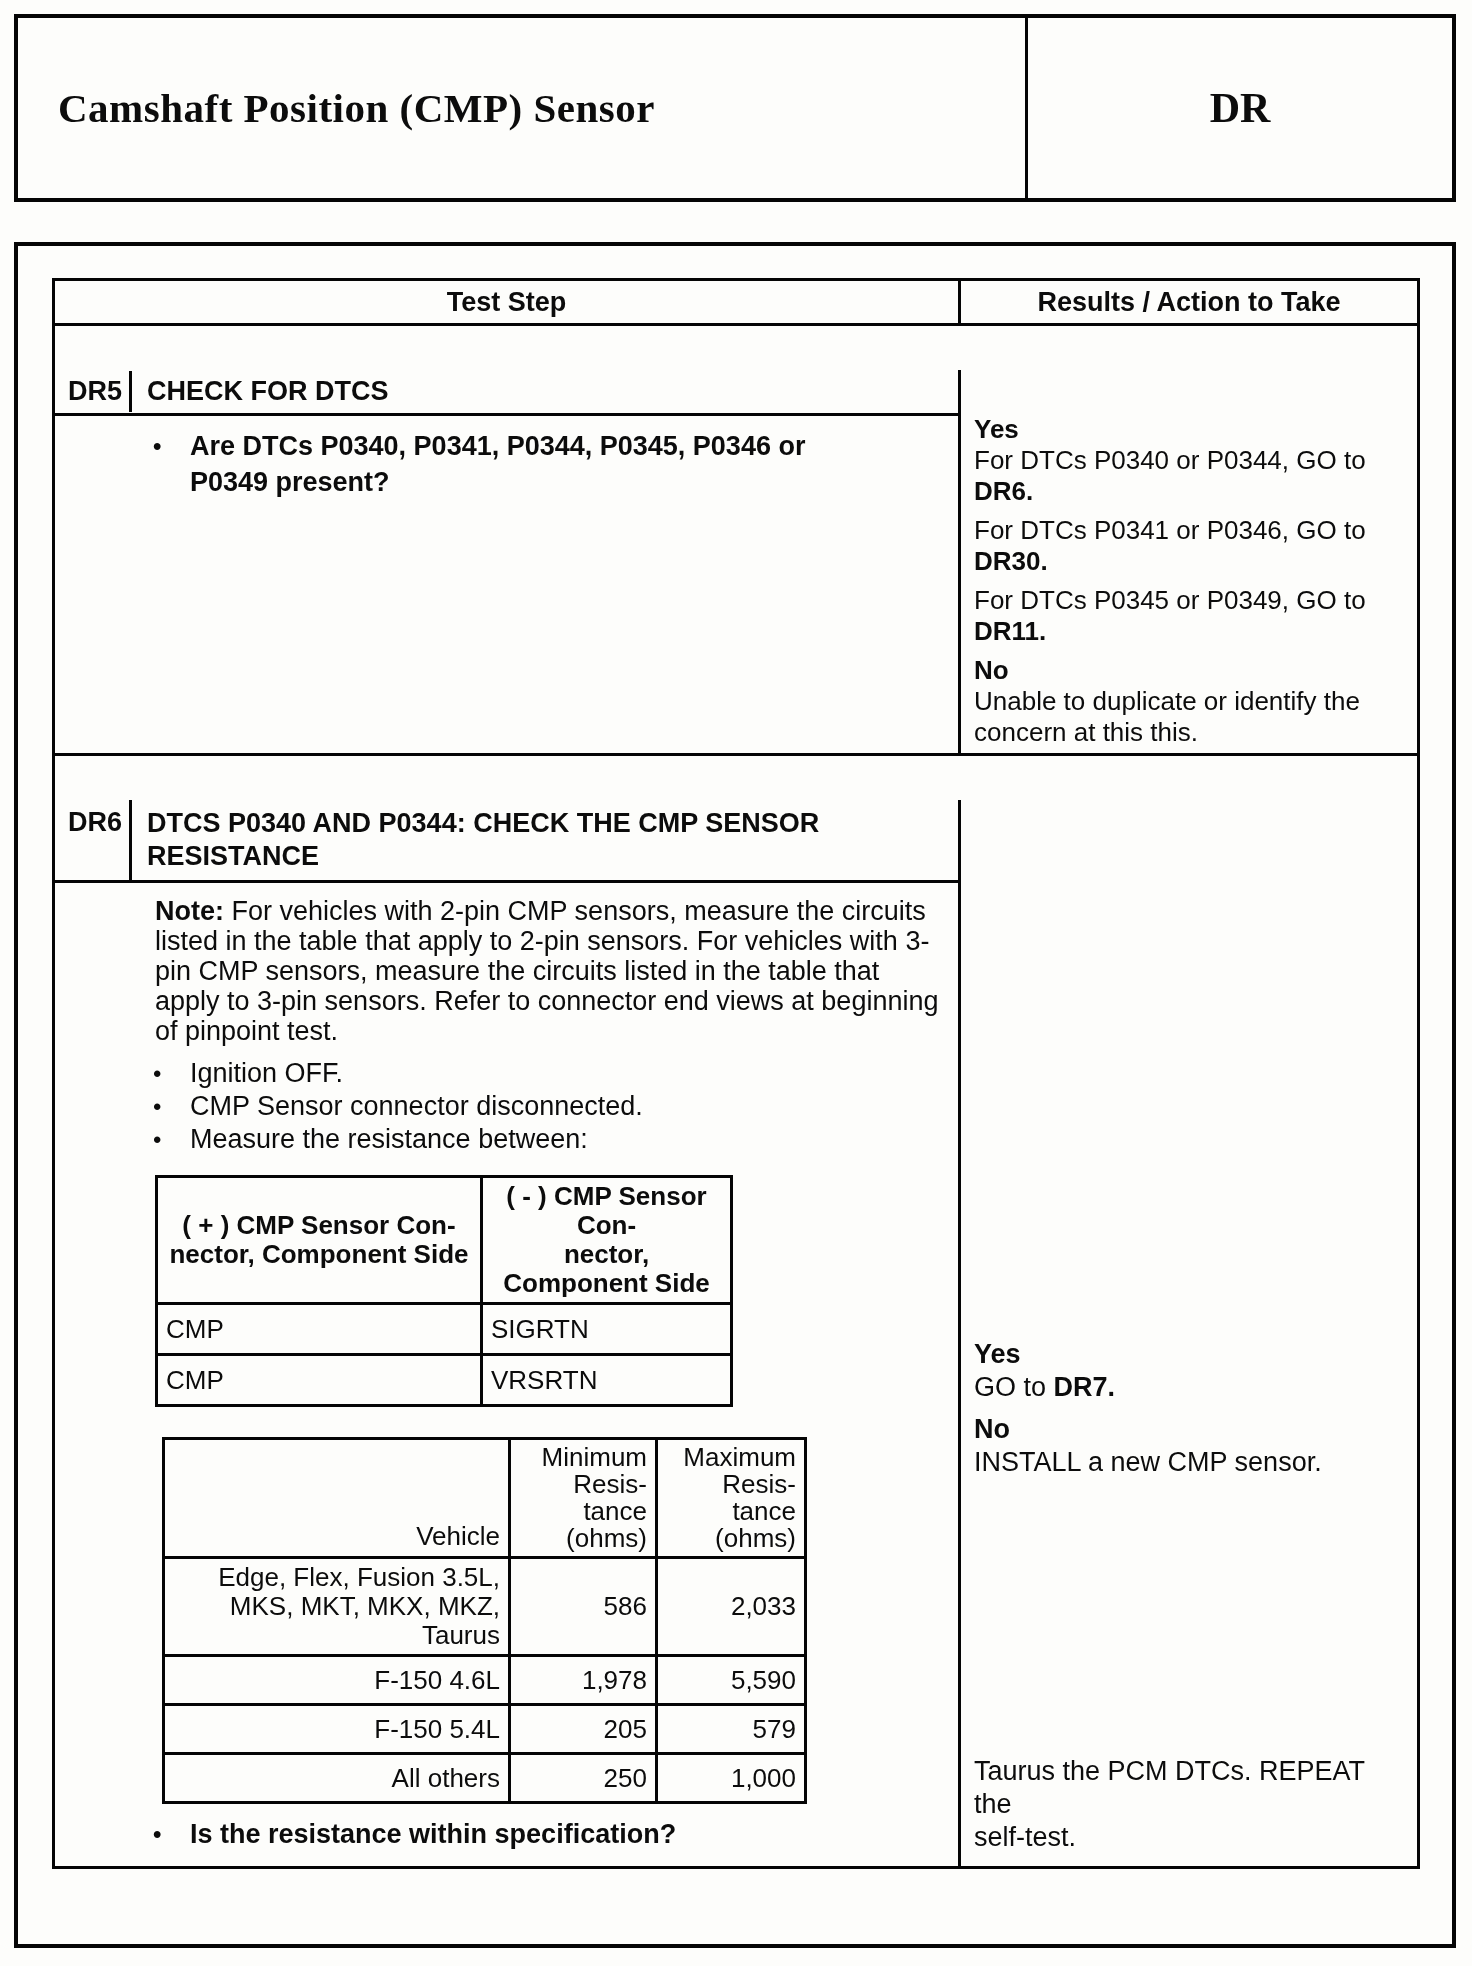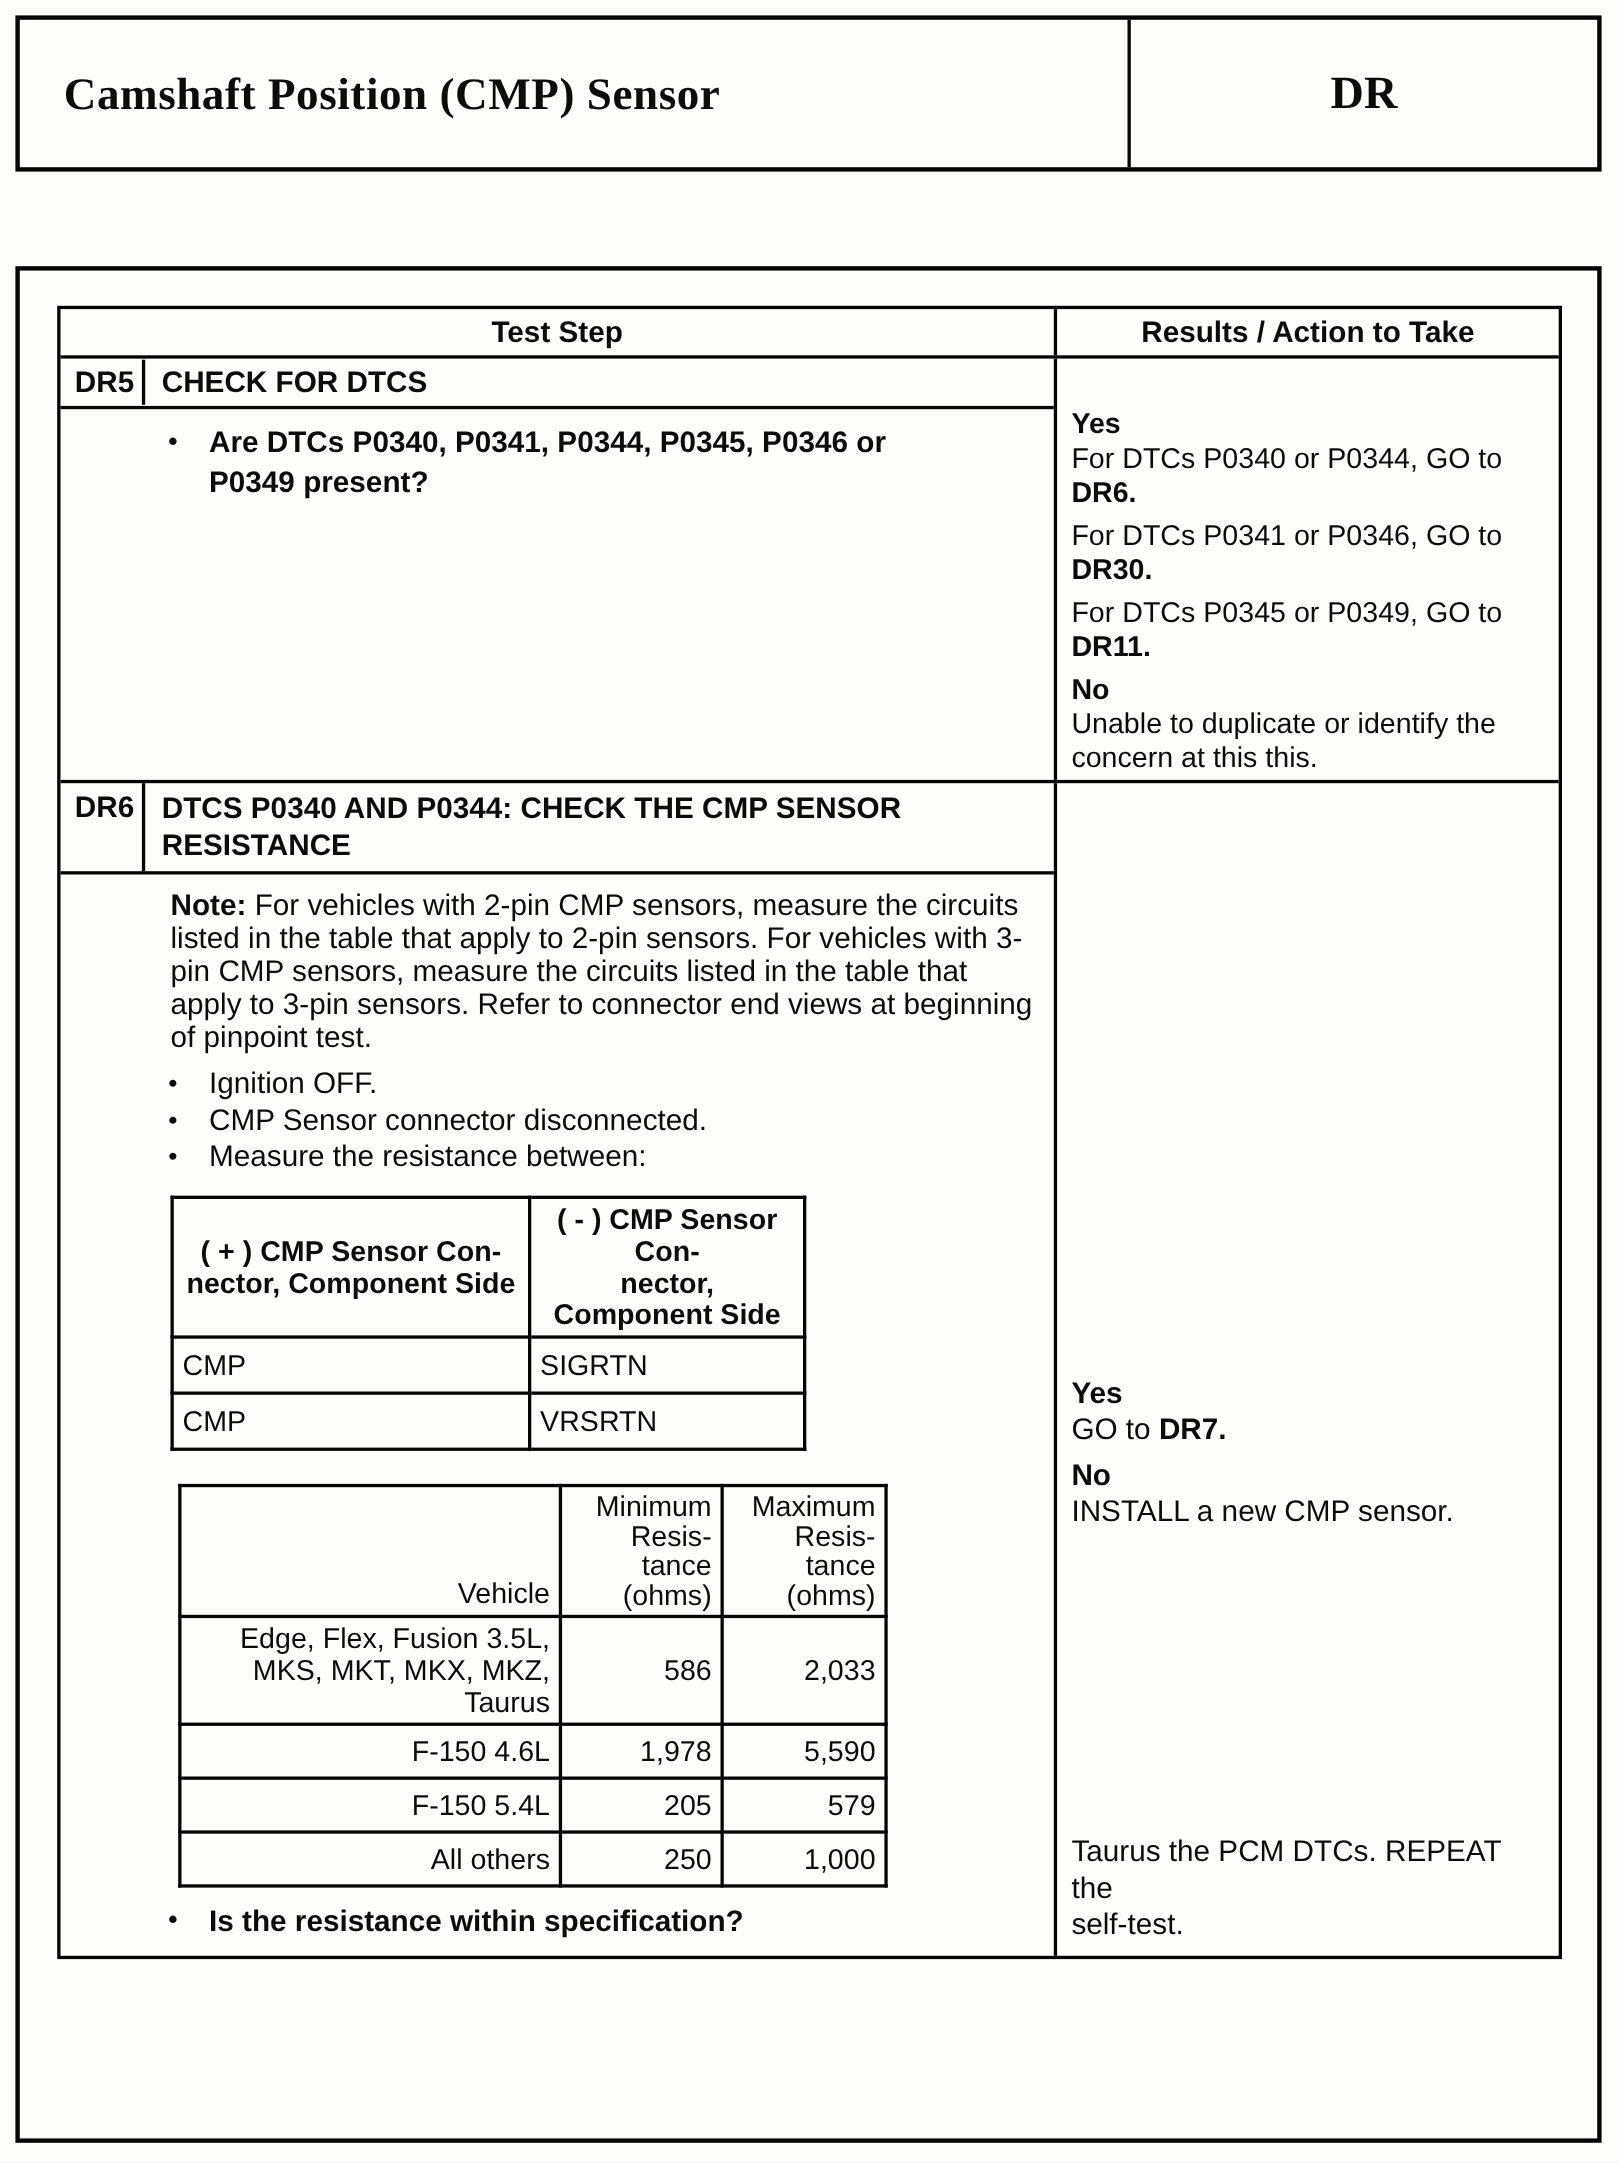--- a/index.html
+++ b/index.html
@@ -6,21 +6,21 @@
   .page {
     position:relative; width:1472px; height:1966px; margin:0 auto;
     background:#fdfdfb; color:#0c0c0c;
     font-family:"Liberation Sans", sans-serif;
     -webkit-font-smoothing:antialiased;
   }
   .pre { white-space:pre-line; }
 
   
   .header-box {
-    position:absolute; left:14px; top:14px; width:1442px; height:142px;
+    position:absolute; left:14px; top:14px; width:1442px; height:188px;
     border:4px solid #050505; box-sizing:border-box; display:flex; background:#fdfdfb;
   }
   .header-title-cell {
     width:1010px; border-right:3px solid #050505; box-sizing:border-box;
     display:flex; align-items:center; padding-left:40px;
   }
   .doc-title {
     font-family:"Liberation Serif", serif; font-weight:bold; font-size:41px; letter-spacing:0.5px;
   }
   .header-code-cell {
@@ -40,21 +40,21 @@
     border:3px solid #050505; box-sizing:border-box; background:#fdfdfb;
   }
   .thead { display:flex; height:42px; border-bottom:3px solid #050505; }
   .th {
     display:flex; align-items:center; justify-content:center;
     font-weight:bold; font-size:27px;
   }
   .th-left  { width:906px; border-right:3px solid #050505; box-sizing:border-box; }
   .th-right { flex:1; }
 
-  .step-row { display:flex; align-items:stretch; }
+  .step-row { display:flex; align-items:stretch;margin-top:44px; }
   .step-row.first { height:383px; border-bottom:3px solid #050505; }
   .cell-left {
     width:906px; border-right:3px solid #050505; box-sizing:border-box;
     display:flex; flex-direction:column;
   }
   .cell-right { flex:1; box-sizing:border-box; }
 
   .title-row { display:flex; border-bottom:3px solid #050505; font-weight:bold; font-size:27px; }
   .step-id {
     width:77px; border-right:3px solid #050505; box-sizing:border-box;

